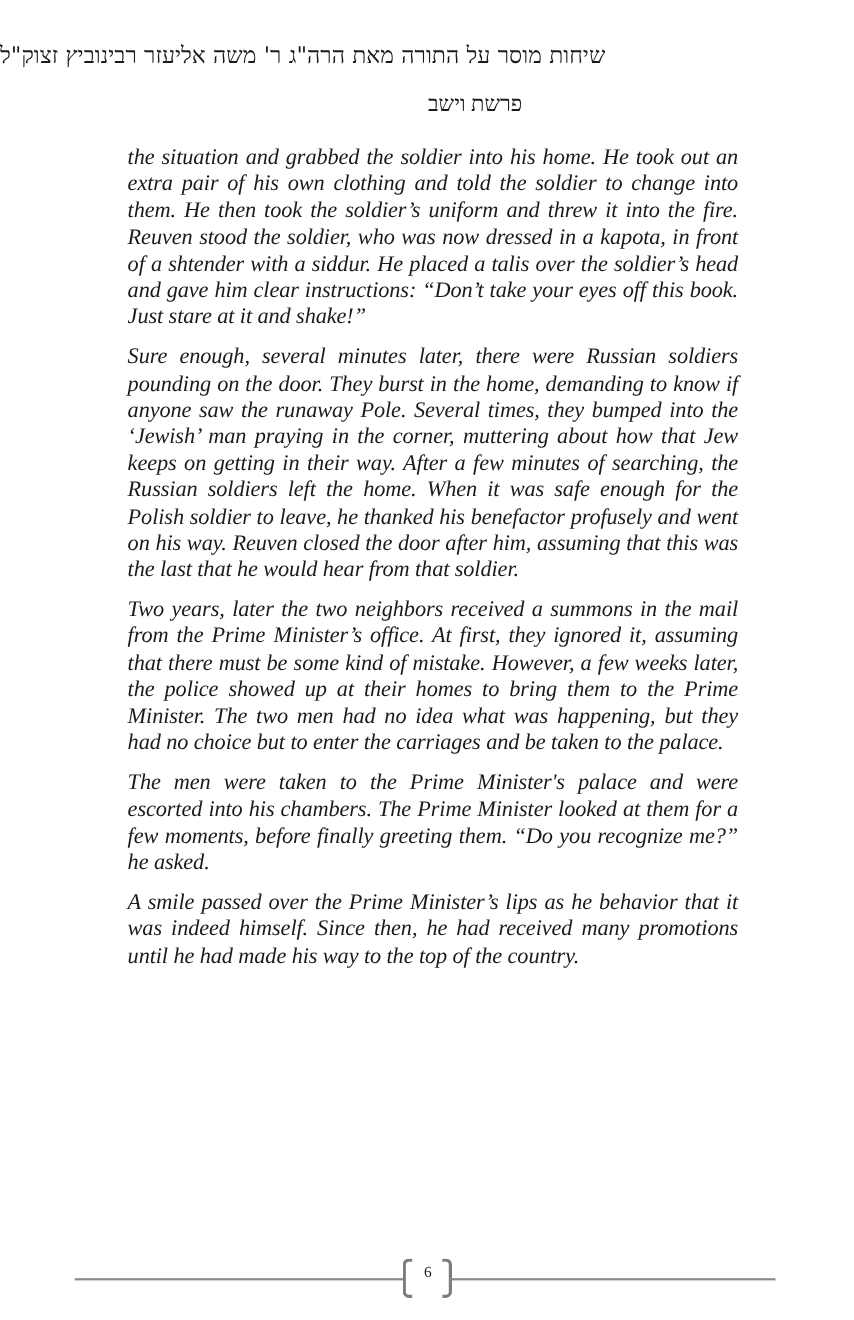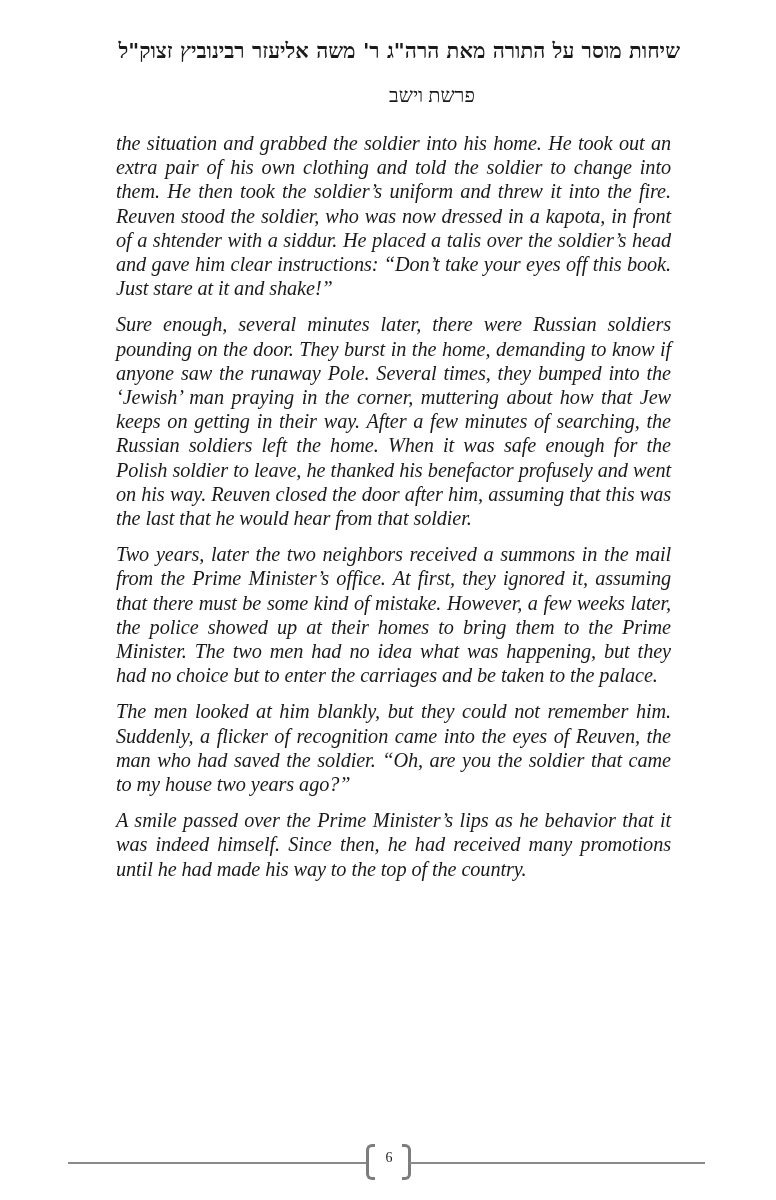--- a/index.html
+++ b/index.html
@@ -12,24 +12,24 @@
       height: 1200px;
       position: relative;
       overflow: hidden;
       color: #1a1a1a;
     }
     .header-title {
       position: absolute;
       left: 0;
       width: 680px;
       top: 38px;
-      text-align: right;
+      text-align: left;
       direction: rtl;
       font-family: "DejaVu Serif", "Liberation Serif", serif;
-      font-weight: bold;
+      font-weight: normal;
       font-size: 21px;
       letter-spacing: 0px;
     }
     .header-subtitle {
       position: absolute;
       left: 0;
       width: 776px;
       top: 84px;
       text-align: center;
       direction: rtl;
@@ -99,21 +99,21 @@
 </head>
 <body>
 
 <div class="header-title">שיחות מוסר על התורה מאת הרה"ג ר' משה אליעזר רבינוביץ זצוק"ל</div>
 <div class="header-subtitle">פרשת וישב</div>
 
 <div class="body-text">
   <p>the situation and grabbed the soldier into his home. He took out an extra pair of his own clothing and told the soldier to change into them. He then took the soldier’s uniform and threw it into the fire. Reuven stood the soldier, who was now dressed in a kapota, in front of a shtender with a siddur. He placed a talis over the soldier’s head and gave him clear instructions: “Don’t take your eyes off this book. Just stare at it and shake!”</p>
   <p>Sure enough, several minutes later, there were Russian soldiers pounding on the door. They burst in the home, demanding to know if anyone saw the runaway Pole. Several times, they bumped into the ‘Jewish’ man praying in the corner, muttering about how that Jew keeps on getting in their way. After a few minutes of searching, the Russian soldiers left the home. When it was safe enough for the Polish soldier to leave, he thanked his benefactor profusely and went on his way. Reuven closed the door after him, assuming that this was the last that he would hear from that soldier.</p>
   <p>Two years, later the two neighbors received a summons in the mail from the Prime Minister’s office. At first, they ignored it, assuming that there must be some kind of mistake. However, a few weeks later, the police showed up at their homes to bring them to the Prime Minister. The two men had no idea what was happening, but they had no choice but to enter the carriages and be taken to the palace.</p>
-  <p>The men looked at him blankly, but they could not remember him. Suddenly, a flicker of recognition came into the eyes of Reuven, the man who had saved the soldier. “Oh, are you the soldier that came to my house two years ago?”</p>
+  <p>The men were taken to the Prime Minister's palace and were escorted into his chambers. The Prime Minister looked at them for a few moments, before finally greeting them. “Do you recognize me?” he asked.</p>
   <p>A smile passed over the Prime Minister’s lips as he behavior that it was indeed himself. Since then, he had received many promotions until he had made his way to the top of the country.</p>
 </div>
 
 <div class="footer">
   <div class="footer-line left"></div>
   <div class="bracket left"></div>
   <div class="page-number">6</div>
   <div class="bracket right"></div>
   <div class="footer-line right"></div>
 </div>

